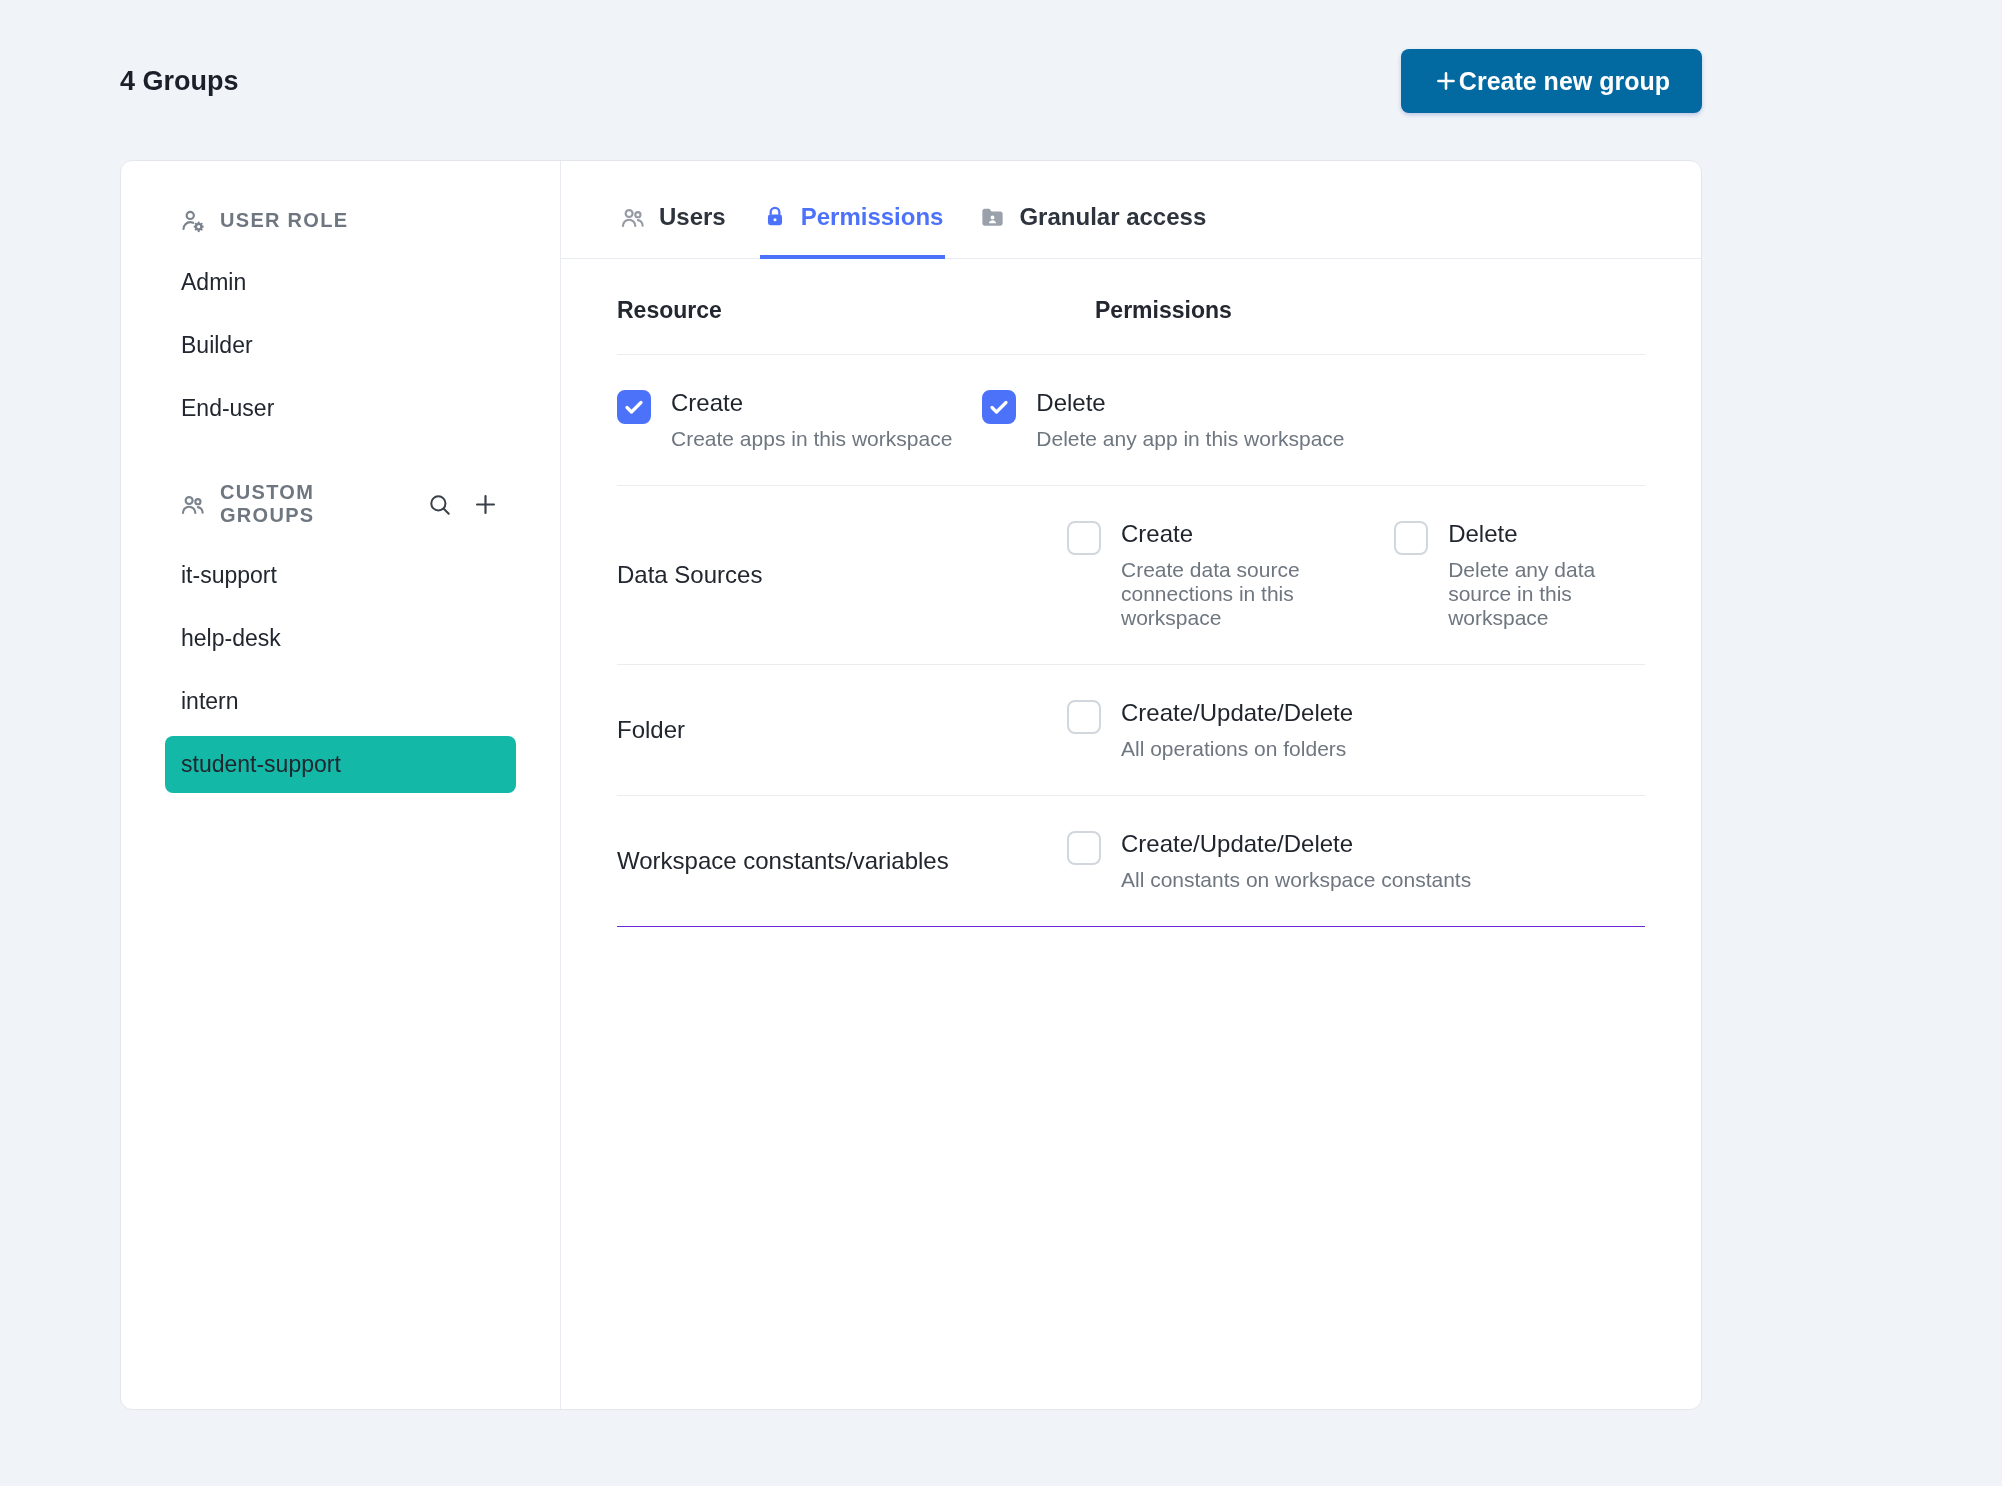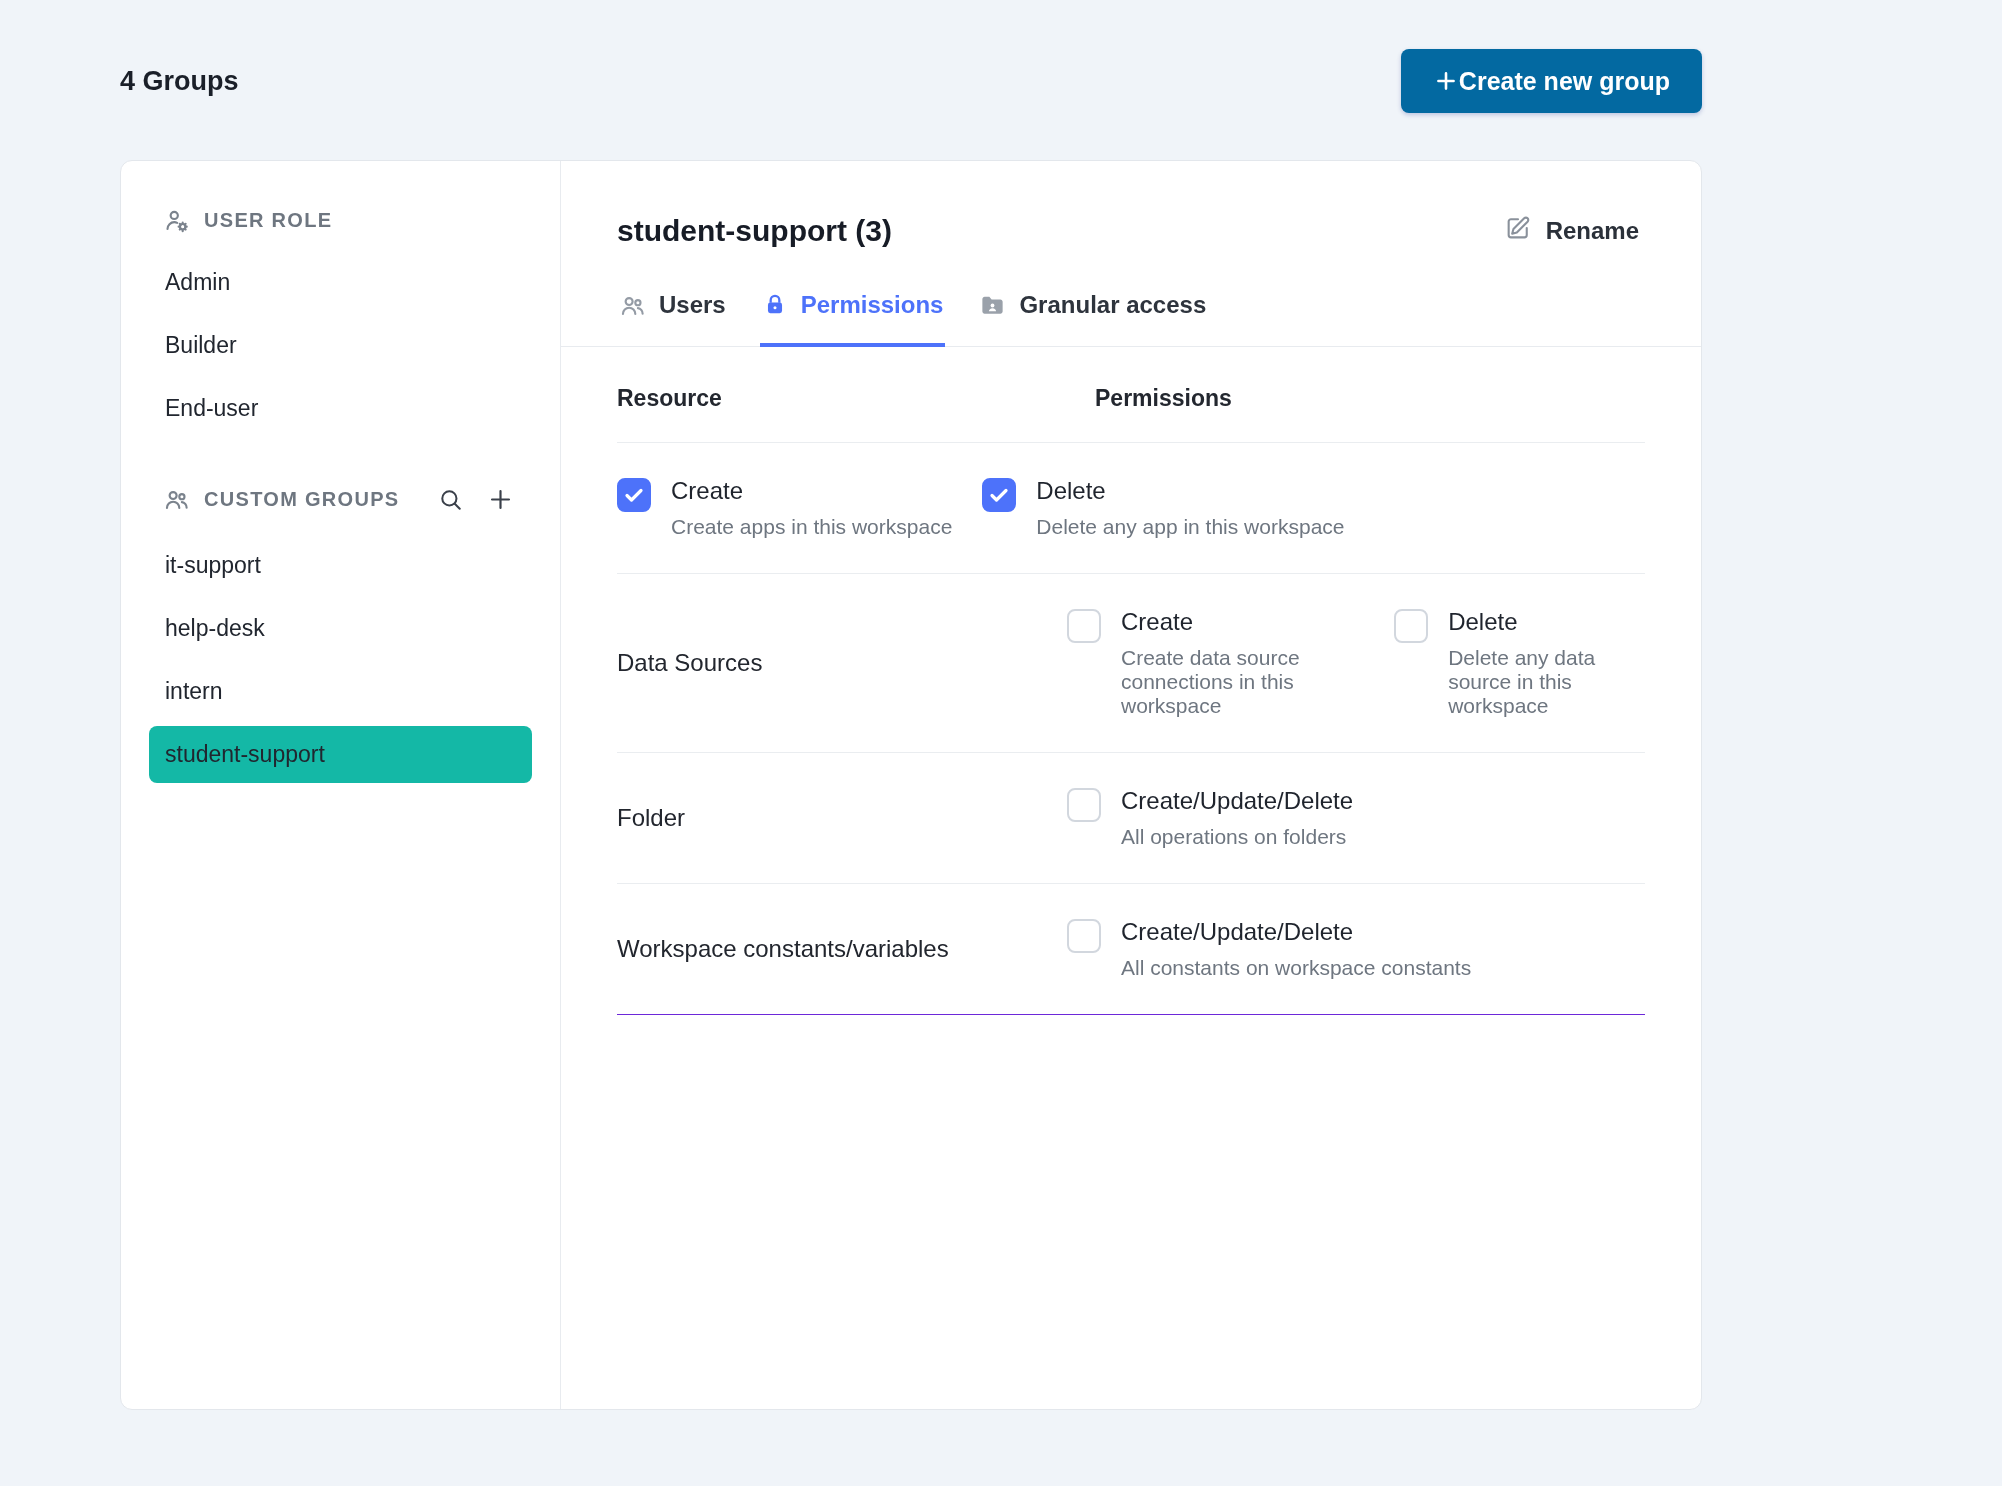--- a/index.html
+++ b/index.html
@@ -53,21 +53,21 @@
     height: 1250px;
     display: flex;
     overflow: hidden;
   }
 
   
   .sidebar {
     width: 440px;
     flex-shrink: 0;
     border-right: 1px solid #e8ebef;
-    padding: 46px 28px 0;
+    padding: 46px 44px 0;
   }
   .side-header {
     display: flex;
     align-items: center;
     gap: 14px;
     color: #6e7680;
     font-size: 20px;
     font-weight: bold;
     letter-spacing: 1.3px;
     padding: 0 14px;
@@ -217,34 +217,20 @@
       <div class="side-list">
         <div class="side-item">it-support</div>
         <div class="side-item">help-desk</div>
         <div class="side-item">intern</div>
         <div class="side-item selected">student-support</div>
       </div>
     </div>
 
     <div class="content">
 
-      <div class="content-header">
-        <div class="header-row">
-          <div class="group-title">student-support (3)</div>
-          <button class="rename-btn">
-            <span>
-              <svg width="28" height="28" viewBox="0 0 24 24" fill="none" stroke="#8a919b" stroke-width="1.8" stroke-linecap="round" stroke-linejoin="round">
-                <path d="M12 4.5H6a2 2 0 0 0-2 2V18a2 2 0 0 0 2 2h11.5a2 2 0 0 0 2-2v-6"></path>
-                <path d="M17.3 3.7a2.05 2.05 0 0 1 2.9 2.9L11 15.8l-4 1.1 1.1-4 9.2-9.2z"></path>
-              </svg>
-            </span>
-            <span>Rename</span>
-          </button>
-        </div>
-      </div>
 
       <div class="tabs-wrap">
         <div class="tabs">
           <div class="tab">
             <span class="ticon">
               <svg width="27" height="27" viewBox="0 0 24 24" fill="none" stroke="currentColor" stroke-width="1.9" stroke-linecap="round">
                 <circle cx="9" cy="8.5" r="3.1"></circle>
                 <path d="M3.5 19.5c0-3 2.5-5.5 5.5-5.5s5.5 2.5 5.5 5.5"></path>
                 <circle cx="16.8" cy="9.5" r="2.3"></circle>
                 <path d="M16.8 14.3c2.4.4 4.2 2.5 4.2 5"></path>

